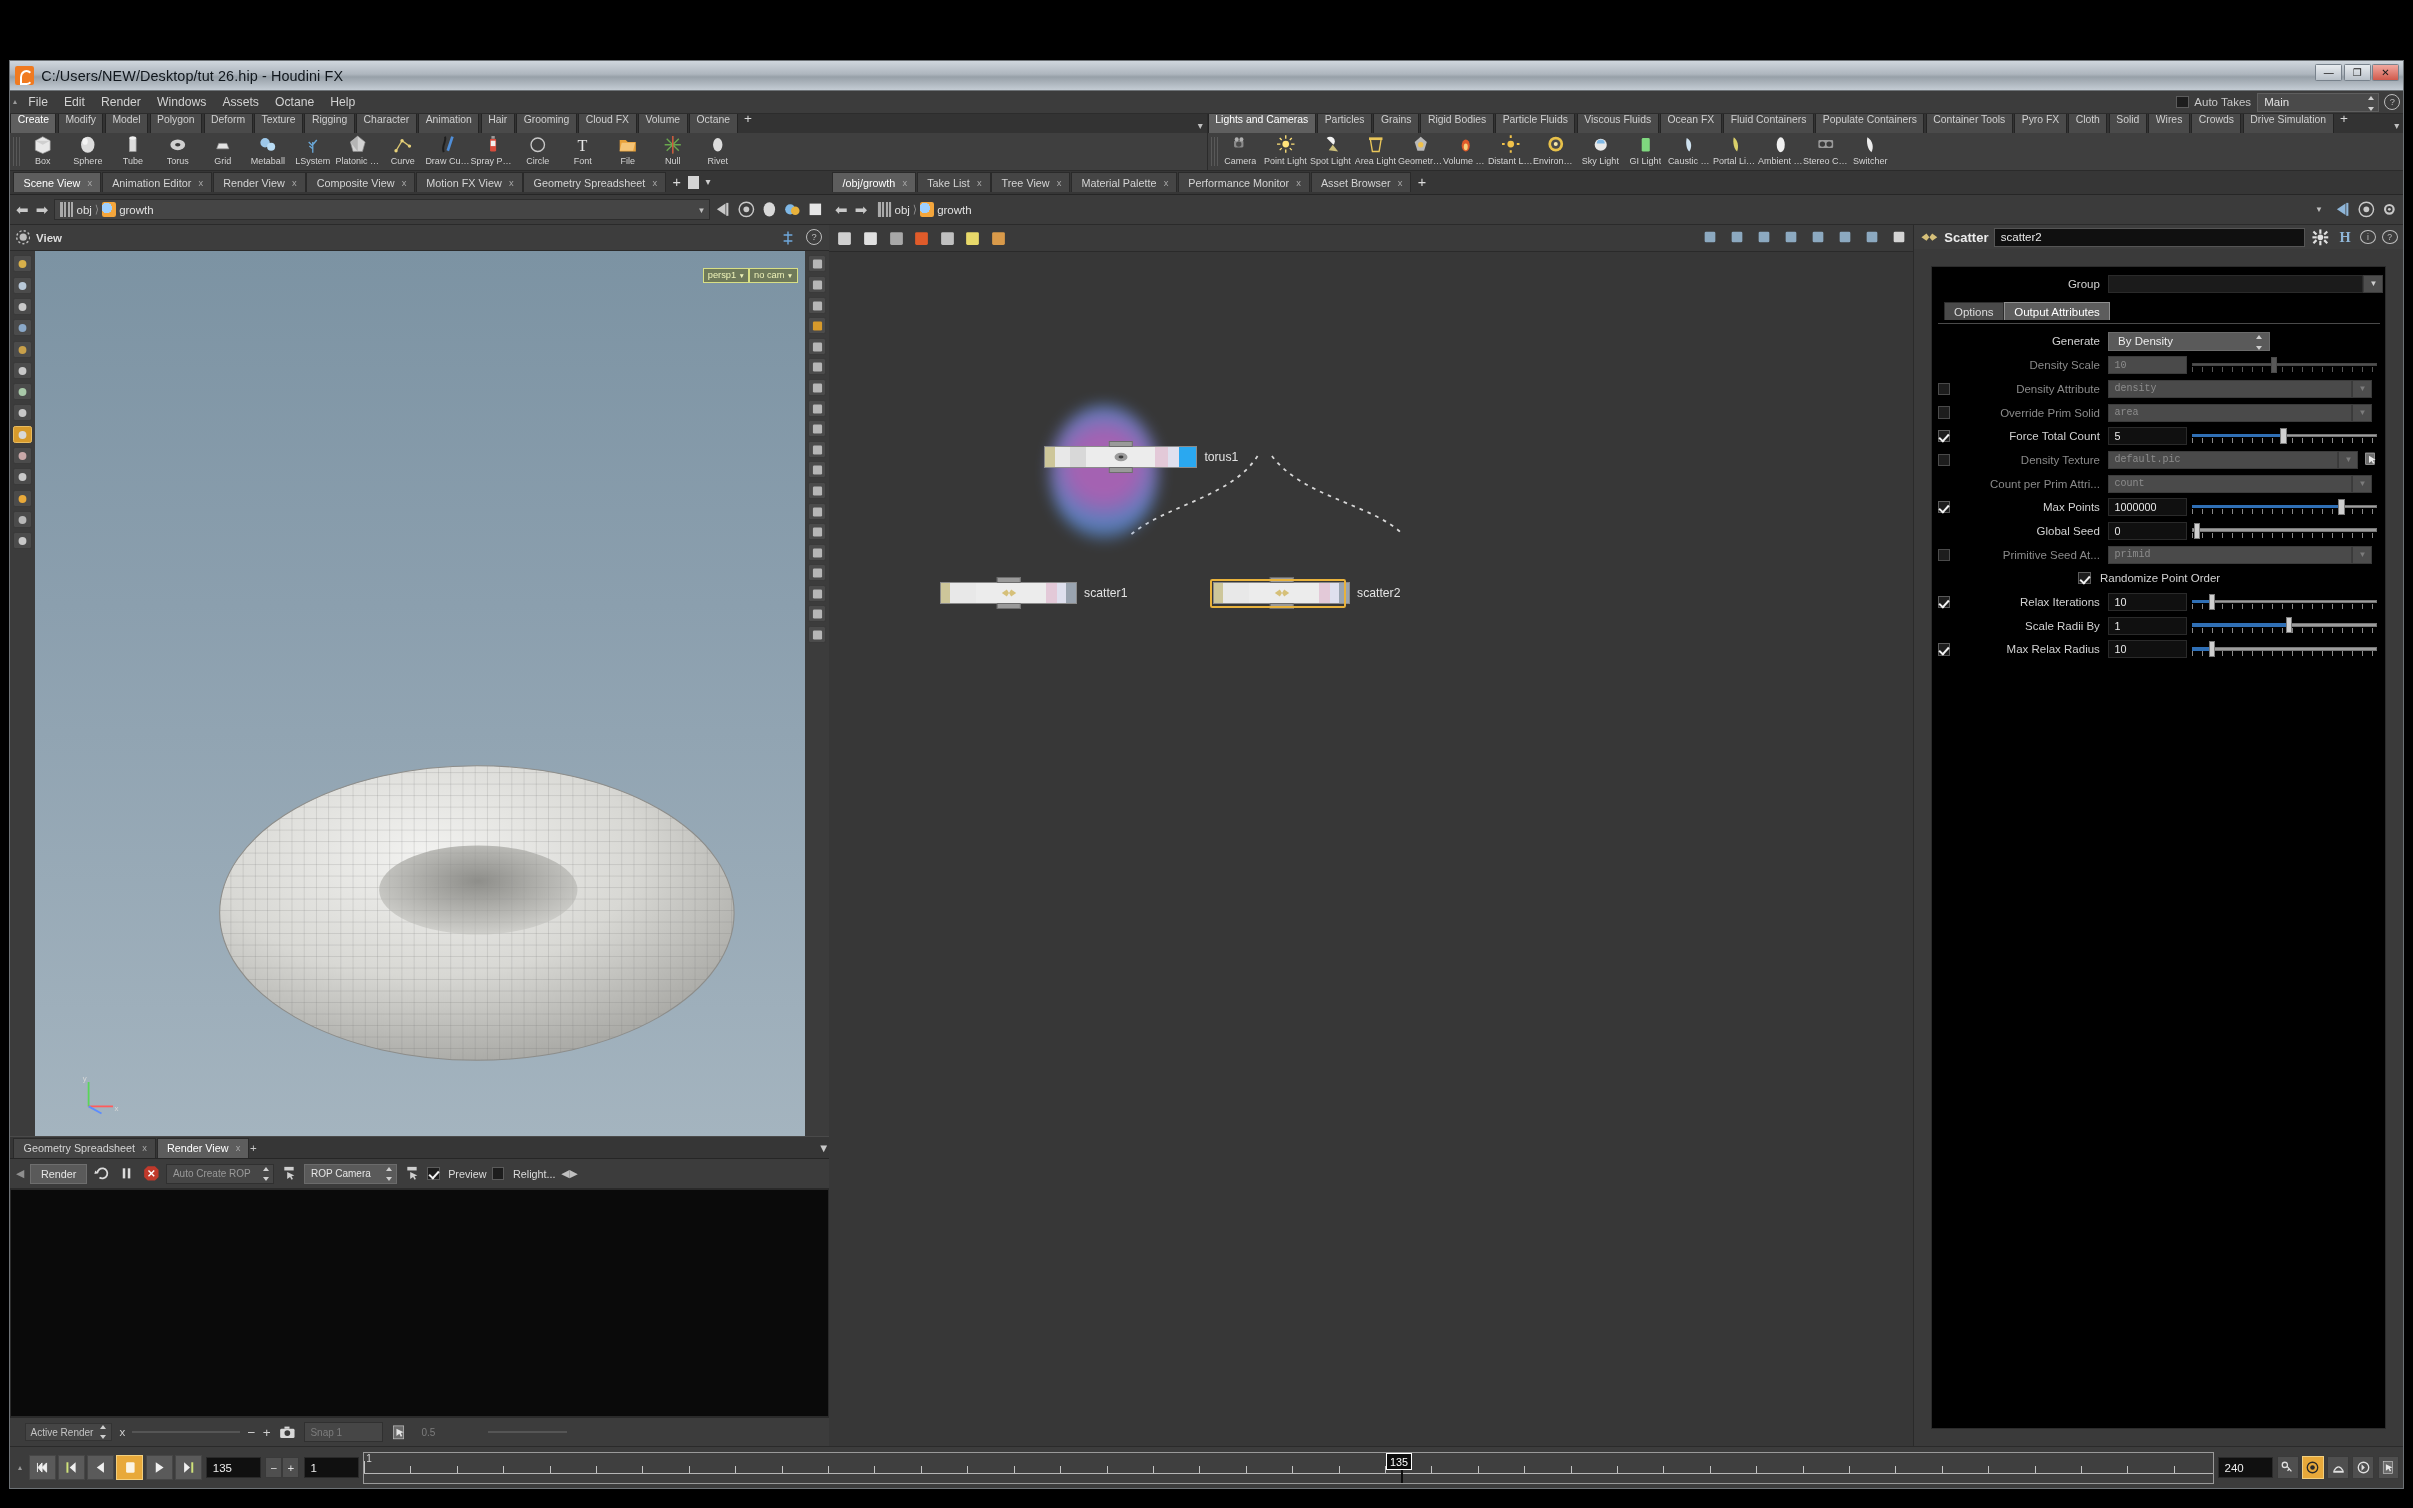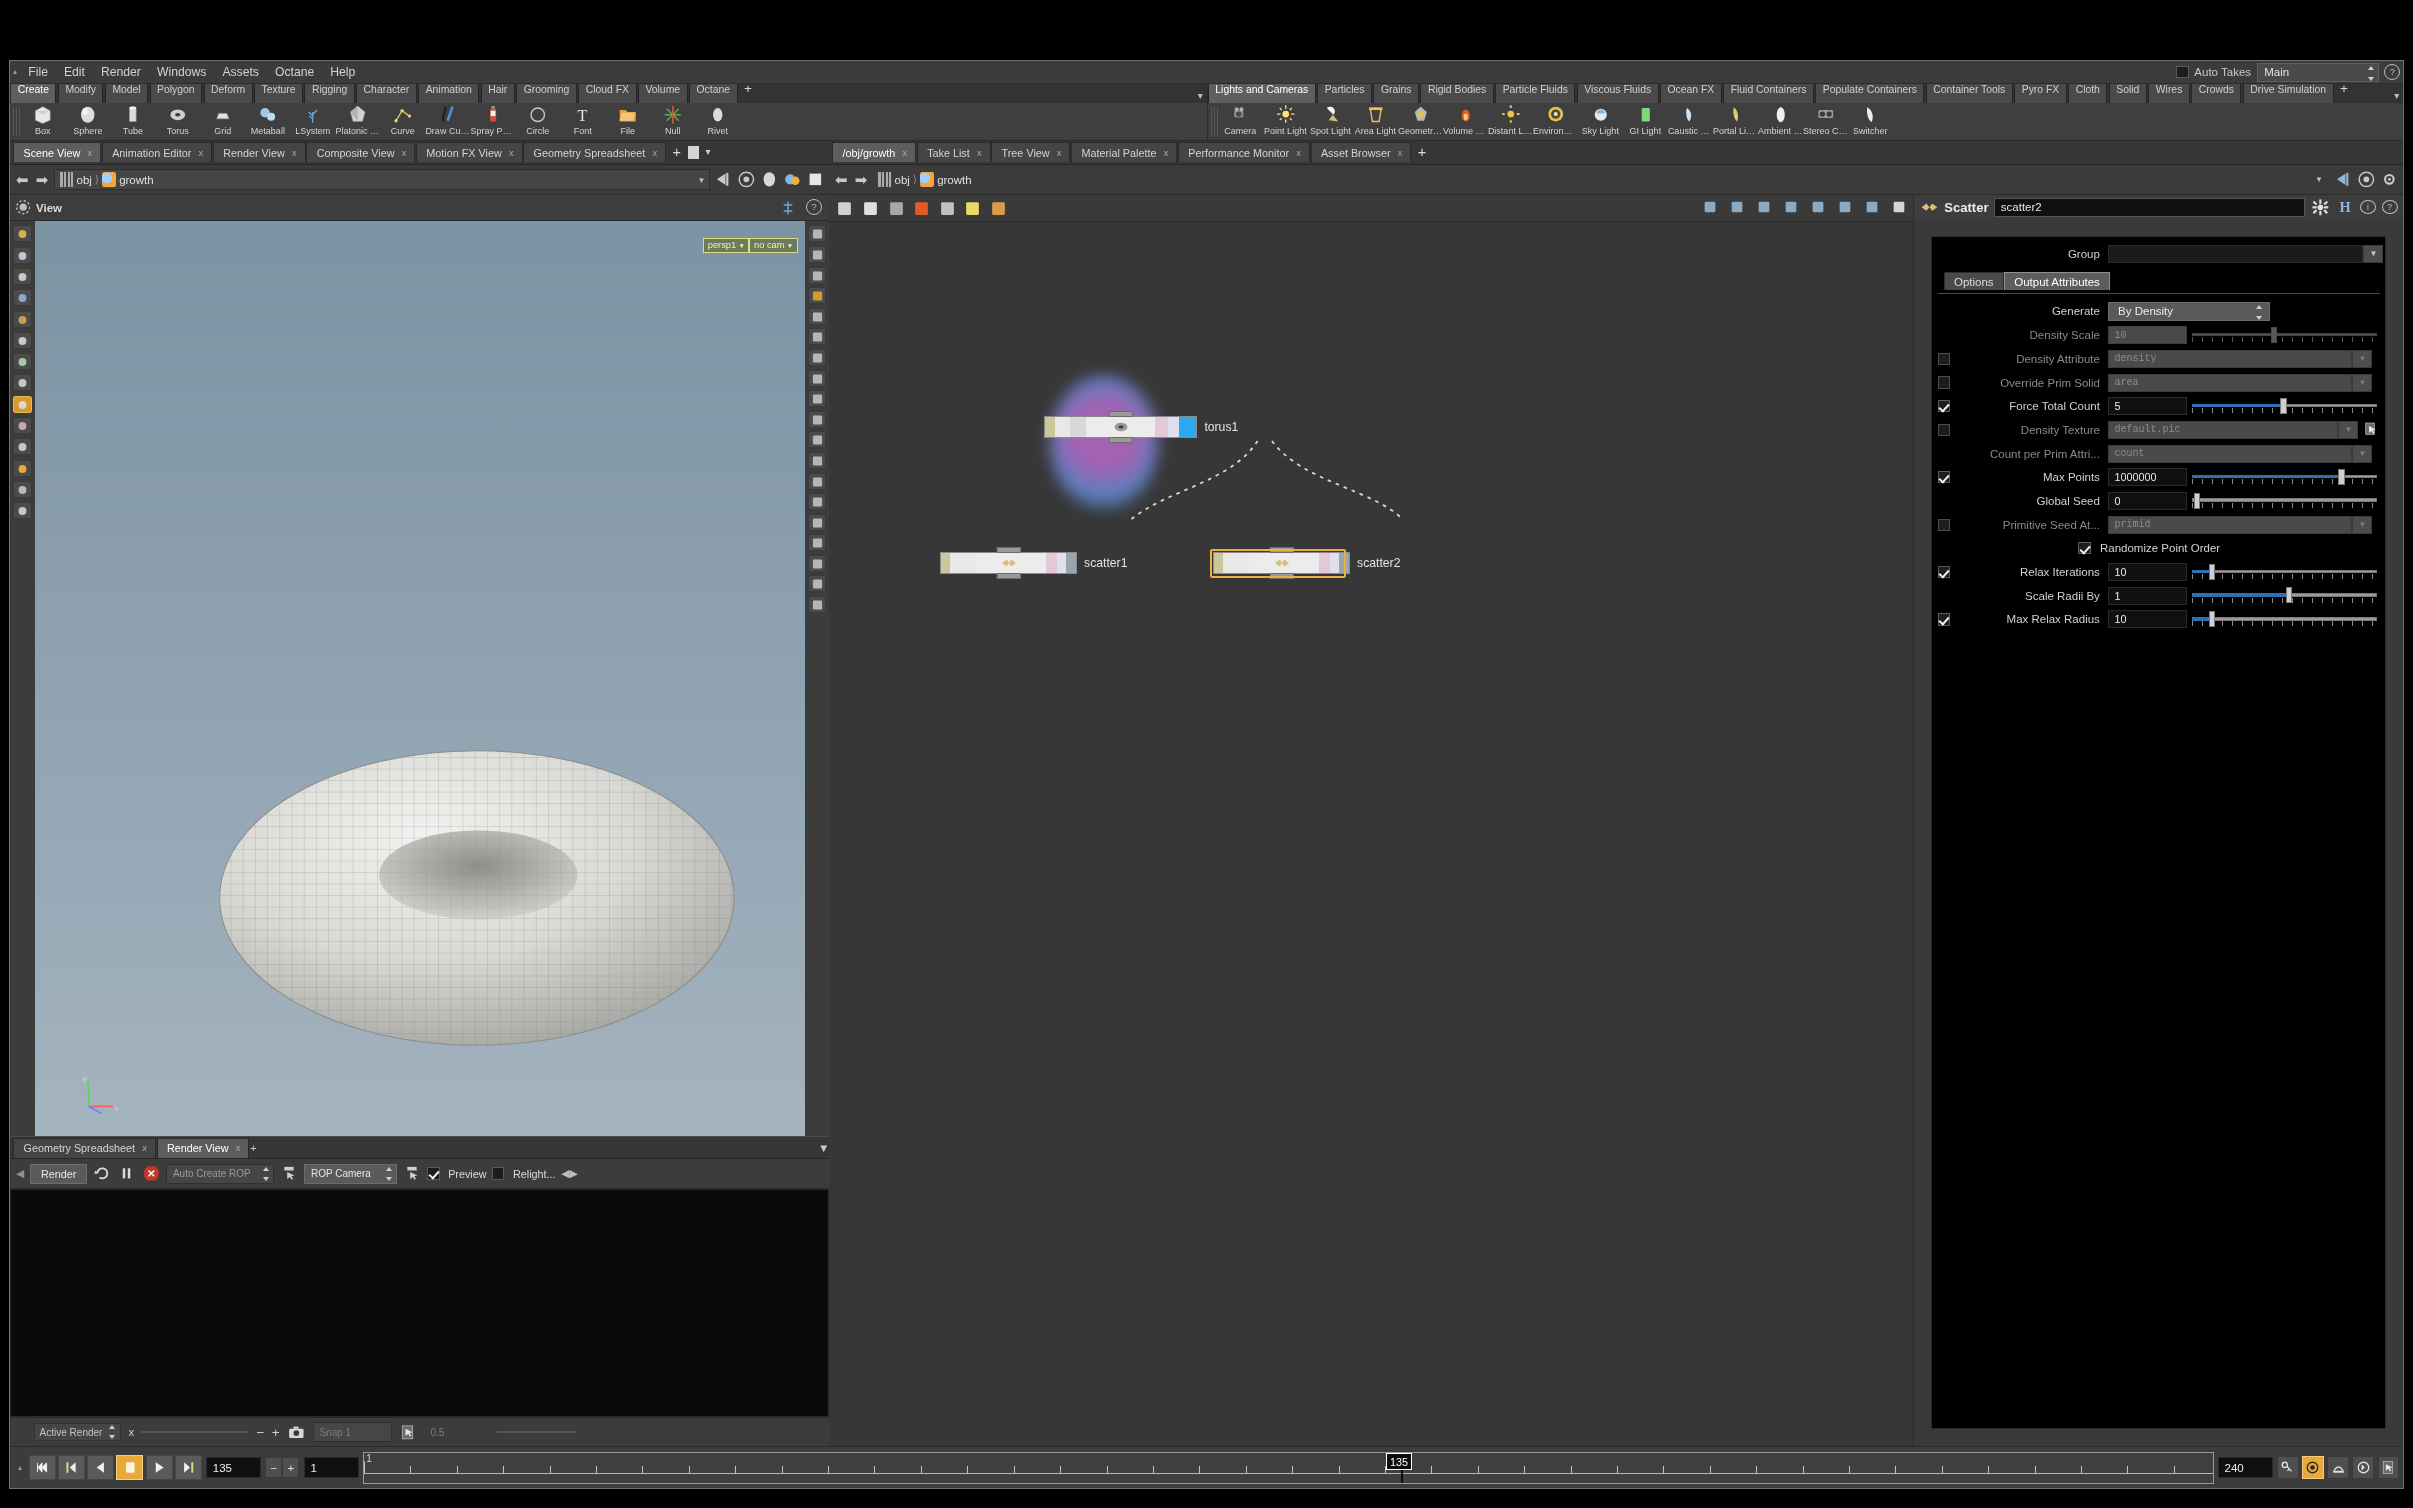--- a/index.html
+++ b/index.html
@@ -135,21 +135,21 @@
   .cam-tags{ position:absolute; right:7.2px; top:17px; display:flex; gap:0;}
   .cam-tag{ background:#6f7a5a;border:0.7px solid #d8df85;color:#eef2b8;font-size:9.3px;padding:1.4px 3.6px;display:flex;align-items:center;gap:2.2px;}
   .cam-tag .c{ font-size:6.5px;}
   .axis{ position:absolute; left:45px; bottom:21.5px; width:43px;height:43px;}
   
   .rv-tabs{ height:23px;flex:0 0 23px;background:#363636;display:flex;align-items:center;padding-left:2.9px;border-top:0.7px solid #4a4a4a;border-bottom:0.7px solid #262626;position:relative;}
   .rv-toolbar{ height:30px;flex:0 0 30px;background:#3c3c3c;display:flex;align-items:center;gap:5.7px;padding:0 5.7px;border-bottom:0.7px solid #2a2a2a;}
   .btn{ height:20px;padding:0 10px;background:#5a5a5a;border:0.7px solid #6e6e6e;color:#e6e6e6;font-size:10.8px;display:flex;align-items:center;}
   .rv-field{ width:108px;height:20px;background:#464646;border:0.7px solid #303030;color:#9a9a9a;font-size:10px;display:flex;align-items:center;padding-left:5.7px;position:relative;}
   .rv-canvas{ flex:1 1 auto;background:#0a0a0a;border:0.7px solid #2a2a2a;min-height:0;}
-  .rv-foot{ height:29px;flex:0 0 29px;background:#3c3c3c;display:flex;align-items:center;gap:7.2px;padding:0 24px;border-top:0.7px solid #2a2a2a;text-align:center;}
+  .rv-foot{ height:29px;flex:0 0 29px;background:#3c3c3c;display:flex;align-items:center;gap:7.2px;padding:0 15px;border-top:0.7px solid #2a2a2a;text-align:center;}
   .rv-sel{ height:18.7px;background:#454545;border:0.7px solid #333;font-size:10px;color:#c4c4c4;display:flex;align-items:center;padding:0 4.3px;gap:5px;}
   .slider-lite{ width:108px;height:2.2px;background:#555;}
   
   .ne-toolbar{ height:27px;flex:0 0 27px;background:#3a3a3a;display:flex;align-items:center;padding:0 7.2px;gap:8.6px;border-bottom:0.7px solid #2a2a2a;position:relative;}
   .ne-ico{ width:17px;height:17px;flex:0 0 17px;}
   .ne-right{ position:absolute;right:5.7px;top:4.3px;display:flex;gap:10px;align-items:center;}
   .ne-canvas{ flex:1 1 auto;position:relative;background:#373737;min-height:0;overflow:hidden;}
   .node{ position:absolute; height:21.5px; display:flex; align-items:center;}
   .node-body{ height:21.5px; display:flex; border:0.7px solid #8a8a8a;}
   .nseg{ height:100%; }
@@ -210,20 +210,29 @@
   .tico.on{ background:#e8a93a;border-color:#f3cf7d;}
   
   .statusbar{ height:32px;flex:0 0 32px;background:#3a3a3a;display:flex;align-items:center;justify-content:flex-end;gap:4.3px;padding-right:7.2px;border-top:0.7px solid #2a2a2a;}
   .sb-sel{ height:20px;background:#4f4f4f;border:0.7px solid #3c3c3c;display:flex;align-items:center;padding:0 7.2px;font-size:11.5px;color:#dedede;gap:7.2px;}
 </style>
 </head>
 <body>
 
 <div class="app">
 
+  <div class="titlebar">
+    <div class="win-logo"></div>
+    <div class="win-title">C:/Users/NEW/Desktop/tut 26.hip - Houdini FX</div>
+    <div class="win-btns">
+      <div class="win-btn">—</div>
+      <div class="win-btn">❐</div>
+      <div class="win-btn close">✕</div>
+    </div>
+  </div>
 
   <div class="menubar">
     <div class="gripv"></div>
     <div class="menu-item">File</div>
     <div class="menu-item">Edit</div>
     <div class="menu-item">Render</div>
     <div class="menu-item">Windows</div>
     <div class="menu-item">Assets</div>
     <div class="menu-item">Octane</div>
     <div class="menu-item">Help</div>

